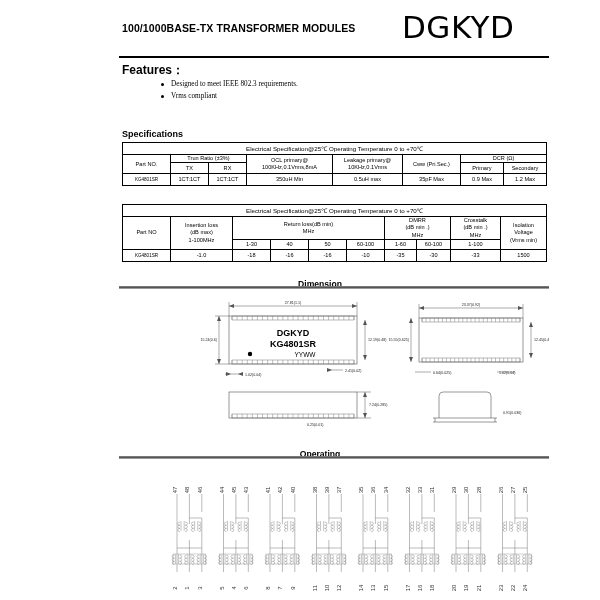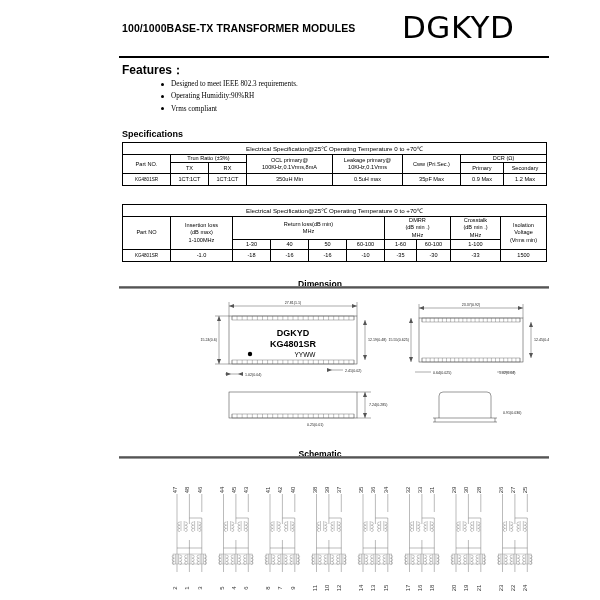--- a/index.html
+++ b/index.html
@@ -70,24 +70,20 @@
     <div class="hdr-title">100/1000BASE-TX TRANSFORMER MODULES</div>
     <div class="brand">DGKYD</div>
   </div>
   <div class="rule-top"></div>
 
   <div class="features-h">Features：</div>
   <div class="feat-list">
     <div class="feat">
       <span class="bullet"></span>
       <span>Designed to meet IEEE 802.3 requirements.</span>
-    </div>
-    <div class="feat">
-      <span class="bullet"></span>
-      <span>Operating Humidity:90%RH</span>
     </div>
     <div class="feat">
       <span class="bullet"></span>
       <span>Vrms compliant</span>
     </div>
   </div>
 
   <div class="spec-h">Specifications</div>
 
   <table class="tbl1">
@@ -443,21 +439,21 @@
           <line x1="214.66666666666666" y1="126" x2="214.66666666666666" y2="130"></line>
           <line x1="219.75" y1="126" x2="219.75" y2="130"></line>
           <line x1="224.83333333333331" y1="126" x2="224.83333333333331" y2="130"></line>
           <line x1="229.91666666666666" y1="126" x2="229.91666666666666" y2="130"></line>
           <line x1="235" y1="126" x2="235" y2="130"></line>
         </g>
       </svg>
   </div>
 
   <div class="sec" style="top:443px">
-    <span class="sec-label">Schematic</span>
+    <span class="sec-label">Operating</span>
   </div>
   <div class="sec-bar" style="top:456px"></div>
 
   <div class="sch-wrap">
     <svg class="sch-svg" id="sch-svg" width="430" height="140" viewBox="0 0 430 140">
         <text x="58" y="30" font-size="6" font-family="Liberation Sans, sans-serif" fill="#333" text-anchor="middle" transform="rotate(-90 58 30)">47</text>
         <line x1="58" y1="34" x2="58" y2="52" stroke="#777" stroke-width="0.5"></line>
         <text x="70.4" y="30" font-size="6" font-family="Liberation Sans, sans-serif" fill="#333" text-anchor="middle" transform="rotate(-90 70.4 30)">48</text>
         <line x1="70.4" y1="34" x2="70.4" y2="52" stroke="#777" stroke-width="0.5"></line>
         <text x="82.8" y="30" font-size="6" font-family="Liberation Sans, sans-serif" fill="#333" text-anchor="middle" transform="rotate(-90 82.8 30)">46</text>

